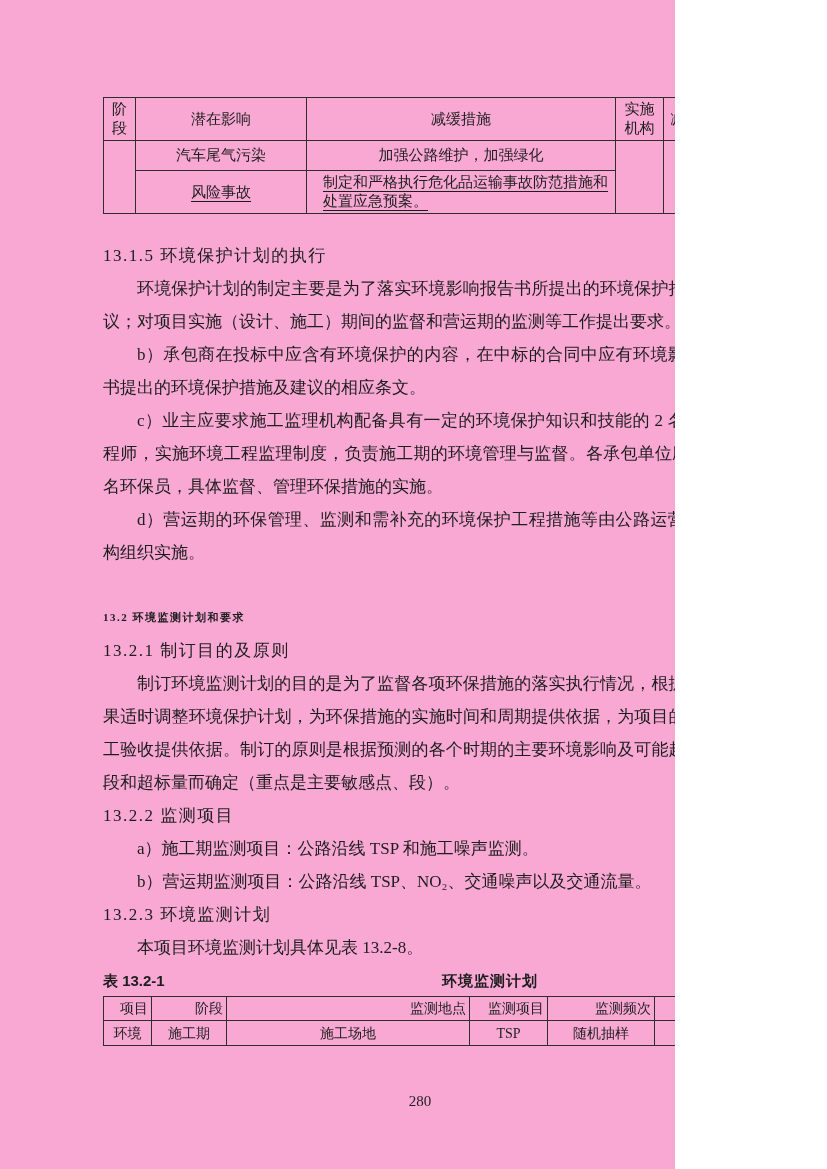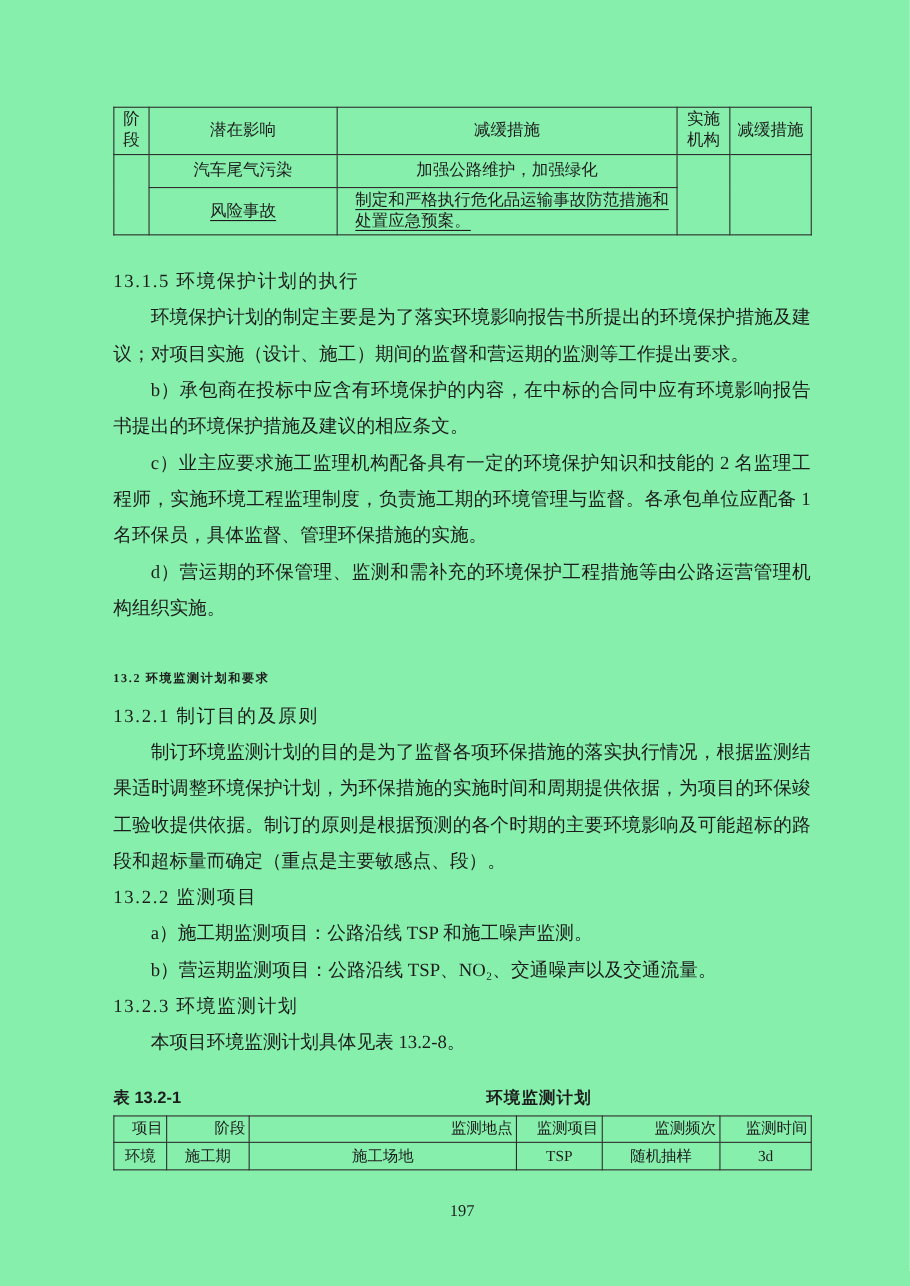--- a/index.html
+++ b/index.html
@@ -5,22 +5,22 @@
   * { box-sizing: border-box; }
   html, body { margin: 0; padding: 0; }
   body {
     width: 827px; height: 1169px;
     background: #ffffff;
     font-family: "Liberation Serif", "DejaVu Serif", serif;
     color: #1d1d1d;
   }
   .page {
     position: relative;
-    width: 827px; height: 1169px;
-    background: #86efac;
+    width: 675px; height: 1169px;
+    background: #f9a8d4;
     overflow: hidden;
   }
   .content {
     position: absolute;
     left: 103px; top: 0;
     width: 634px;
   }
 
   
   table {
@@ -72,21 +72,21 @@
     text-justify: inter-character;
   }
   .first-heading { margin-top: 25px; }
 
   
   .tbl-caption {
     display: flex;
     align-items: baseline;
     height: 30px;
     line-height: 30px;
-    margin-top: 20px;
+    margin-top: 2px;
   }
   .tbl-caption .cap-label {
     flex: none;
     width: 140px;
     font-weight: bold;
     font-size: 15px;
     font-family: "Liberation Sans", "DejaVu Sans", sans-serif;
   }
   .tbl-caption .cap-title {
     flex: 1;
@@ -191,14 +191,14 @@
           <td>施工场地</td>
           <td>TSP</td>
           <td>随机抽样</td>
           <td>3d</td>
         </tr>
       </tbody>
     </table>
 
   </div>
 
-  <div class="page-number">197</div>
+  <div class="page-number">280</div>
 </div>
 
 </body></html>

